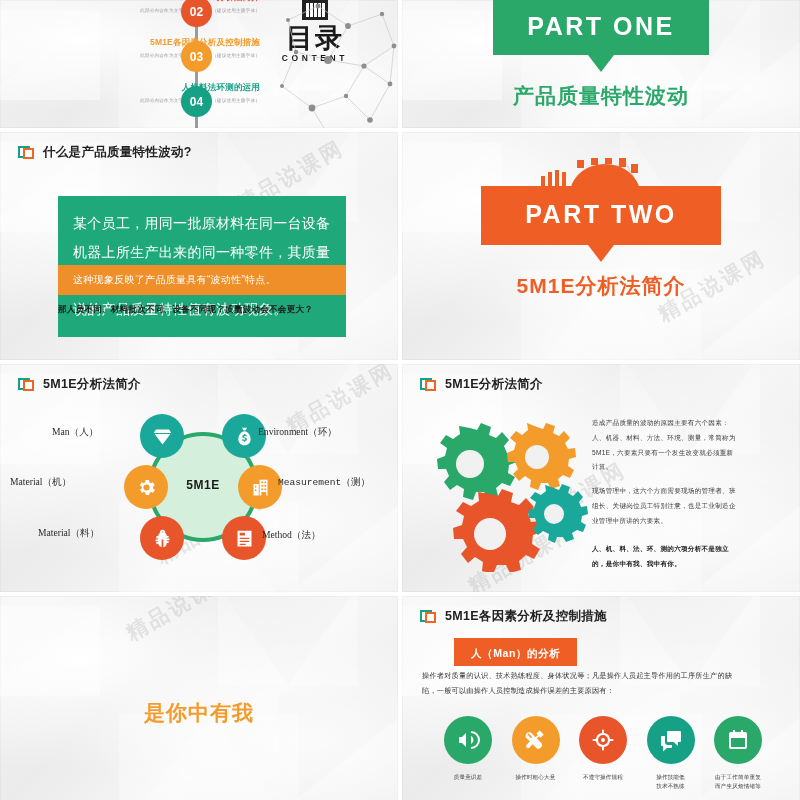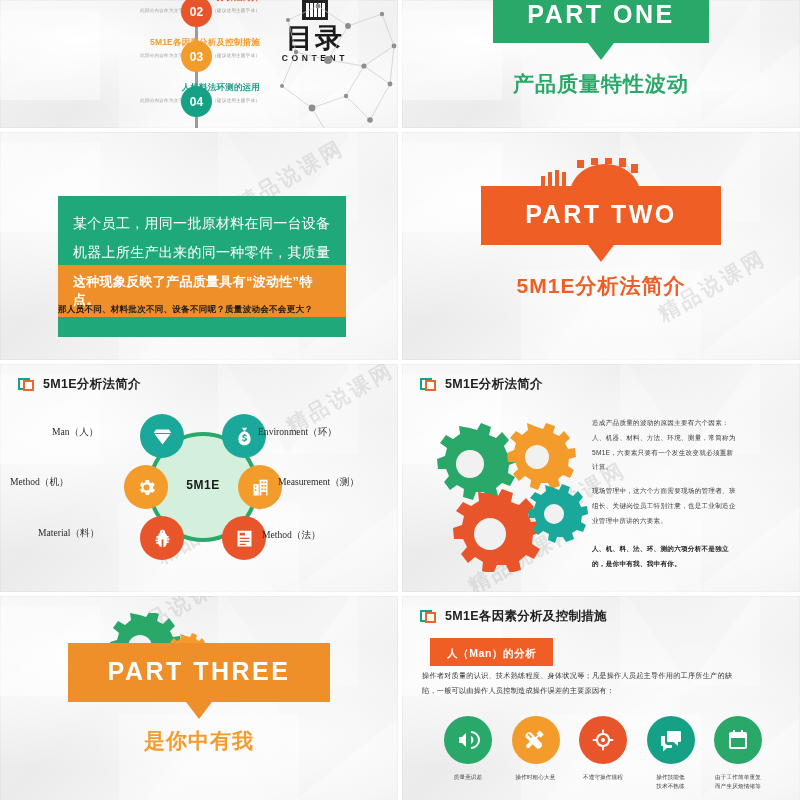--- a/index.html
+++ b/index.html
@@ -76,41 +76,41 @@
   .banner .lbl{position:relative;color:#fff;font-size:25px;font-weight:700;letter-spacing:2.5px;}
   .part-sub{margin-top:28px;font-size:21px;font-weight:700;letter-spacing:1px;text-align:center;line-height:1.25;}
   .gearwrap{position:absolute;left:0;right:0;top:-28px;height:40px;}
 
   
   .box-green{position:absolute;left:58px;top:64px;width:288px;background:#1fa87a;
              padding:13px 15px;box-sizing:border-box;}
   .box-green p{margin:0;color:#fff;font-size:14px;line-height:2.05;letter-spacing:.3px;}
   .box-orange{position:absolute;left:58px;top:133px;width:288px;background:#ef8f2a;
               padding:8px 15px;box-sizing:border-box;}
-  .box-orange p{margin:0;color:#fff;font-size:13px;font-weight:700;letter-spacing:.3px;}
+  .box-orange p{margin:0;color:#fff;font-size:10px;font-weight:400;letter-spacing:.3px;}
   .q-line{position:absolute;left:58px;top:172px;width:300px;font-size:8.6px;font-weight:700;color:#1a1a1a;letter-spacing:.2px;}
 
   
   .wheel{position:absolute;left:132px;top:52px;width:142px;height:142px;}
   .wheel .ring{position:absolute;left:16px;top:16px;width:110px;height:110px;border-radius:50%;
                border:4px solid #2aa86a;background:#d4f0dc;box-sizing:border-box;}
   .wheel .center{position:absolute;left:0;right:0;top:62px;text-align:center;font-size:12px;font-weight:700;color:#1a1a1a;letter-spacing:.5px;}
   .node{position:absolute;width:44px;height:44px;border-radius:50%;display:flex;align-items:center;justify-content:center;}
   .node svg{width:21px;height:21px;fill:#fff;}
   .wlbl{position:absolute;font-size:9.6px;color:#2a2a2a;white-space:nowrap;font-family:"Liberation Serif",serif;}
 
   
   .gfig{position:absolute;left:30px;top:58px;width:160px;height:150px;}
   .rtext{position:absolute;left:190px;top:52px;width:148px;}
   .rtext p{margin:0 0 0 0;font-size:6.6px;line-height:2.25;color:#3a3a3a;letter-spacing:.25px;}
   .rtext p.gap{margin-top:9px;}
   .rtext p.bold{font-weight:700;color:#1a1a1a;margin-top:13px;}
 
   
-  .tagbox{position:absolute;left:28px;top:42px;background:#ef5f25;padding:5px 17px;}
+  .tagbox{position:absolute;left:52px;top:42px;background:#ef5f25;padding:5px 17px;}
   .tagbox span{color:#fff;font-size:10.5px;font-weight:700;letter-spacing:.6px;}
   .para{position:absolute;left:20px;top:72px;width:320px;font-size:7.2px;line-height:2.1;color:#333;letter-spacing:.2px;}
   .icons6{position:absolute;left:36px;top:120px;width:330px;display:flex;justify-content:space-between;}
   .ic{width:60px;text-align:center;}
   .ic .bub{width:48px;height:48px;border-radius:50%;margin:0 auto;display:flex;align-items:center;justify-content:center;}
   .ic .bub svg{width:24px;height:24px;fill:#fff;}
   .ic .cap{margin-top:9px;font-size:5.6px;color:#3c3c3c;line-height:1.55;letter-spacing:.15px;}
 </style>
 </head>
 <body>
@@ -179,21 +179,21 @@
     </svg>
   </div>
 
   <div class="slide">
     <div class="poly">
       <i class="f1"></i>
         <i class="f2"></i>
         <i class="f3"></i>
         <i class="f4"></i>
     </div>
-    <div class="part" style="justify-content:flex-start;padding-top:4px;">
+    <div class="part" style="justify-content:flex-start;padding-top:16px;">
       <div class="banner" style="margin-top:-16px;">
         <div class="bg" style="background:#2aa86a;"></div>
         <div class="tip" style="border-top:17px solid #2aa86a;"></div>
         <div class="lbl">PART ONE</div>
       </div>
       <div class="part-sub" style="color:#2aa86a;">产品质量特性波动</div>
     </div>
   </div>
 
   <div class="slide">
@@ -201,20 +201,28 @@
       <i class="f1"></i>
         <i class="f2"></i>
         <i class="f3"></i>
         <i class="f4"></i>
     </div>
     <div class="wm">
       <span style="left:230px;top:30px;">精品说课网</span>
       <span style="left:190px;top:130px;">精品说课网</span>
     </div>
 
+    <div class="s-head">
+      <span class="hicon">
+        <i class="g"></i>
+          <i class="o"></i>
+          <i class="w"></i>
+      </span>
+      <span class="s-title">什么是产品质量特性波动?</span>
+    </div>
 
     <div class="box-green">
       <p>某个员工，用同一批原材料在同一台设备机器上所生产出来的同一种零件，其质量特性值不会完全一样，这就是我们通常所说的产品质量特性值有波动现象。</p>
     </div>
     <div class="box-orange">
       <p>这种现象反映了产品质量具有“波动性”特点。</p>
     </div>
     <div class="q-line">那人员不同、材料批次不同、设备不同呢？质量波动会不会更大？</div>
   </div>
 
@@ -306,24 +314,24 @@
       </div>
 
       <div class="node" style="left:90px;top:100px;background:#e8552a;">
         <svg viewBox="0 0 24 24">
             <path d="M4 3h16v18H4V3zm2.5 2.5v3h6v-3h-6zM6.5 11v1.5h11V11h-11zm0 3.5V16h11v-1.5h-11zm0 3.5v1.5h7V18h-7z"></path>
           </svg>
       </div>
     </div>
 
     <div class="wlbl" style="left:52px;top:62px;">Man（人）</div>
-    <div class="wlbl" style="left:10px;top:112px;">Method（机）</div>
+    <div class="wlbl" style="left:10px;top:112px;">Material（机）</div>
     <div class="wlbl" style="left:38px;top:163px;">Material（料）</div>
     <div class="wlbl" style="left:258px;top:62px;">Environment（环）</div>
-    <div class="wlbl" style="left:278px;top:112px;">Measurement（测）</div>
+    <div class="wlbl" style="left:278px;top:112px;font-family:Liberation Mono, monospace;">Measurement（测）</div>
     <div class="wlbl" style="left:262px;top:165px;">Method（法）</div>
   </div>
 
   <div class="slide">
     <div class="poly">
       <i class="f1"></i>
         <i class="f2"></i>
         <i class="f3"></i>
         <i class="f4"></i>
     </div>
@@ -371,35 +379,20 @@
     <div class="poly">
       <i class="f1"></i>
         <i class="f2"></i>
         <i class="f3"></i>
         <i class="f4"></i>
     </div>
     <div class="wm">
       <span style="left:120px;top:-5px;">精品说课网</span>
     </div>
     <div class="part">
-      <div class="banner" style="padding:14px 40px 16px;margin-top:-2px;">
-        <svg class="gearwrap" style="top:-30px;height:42px;" viewBox="0 0 200 42" preserveAspectRatio="none">
-          <g fill="#2aa86a" transform="translate(72,34)">
-            <path d="M0,-32 L6,-30 L10,-36 L19,-33 L17,-26 L23,-23 L29,-29 L35,-21 L30,-16 L33,-10 L40,-11 L42,-2 L35,1 L34,8 L40,12 L36,20 L29,17 L24,21 L26,29 L17,31 L13,25 L6,25 L2,32 L-6,29 L-5,22 L-12,18 L-18,23 L-24,16 L-19,11 L-22,4 L-29,4 L-30,-5 L-23,-7 L-21,-14 L-27,-19 L-22,-26 L-15,-22 L-9,-27 L-10,-34 Z"></path>
-            <circle cx="0" cy="0" r="12" fill="#f2f2f2"></circle>
-          </g>
-          <g fill="#f39c2b" transform="translate(118,40)">
-            <path d="M0,-17 L4,-16 L6,-20 L11,-18 L10,-14 L13,-12 L16,-15 L19,-11 L16,-8 L18,-4 L22,-5 L23,0 L19,1 L18,5 L22,8 L19,12 L15,10 L12,13 L13,17 L8,18 L6,15 L2,15 L1,19 L-4,17 L-3,13 L-7,11 L-10,14 L-13,10 L-10,7 L-12,3 L-16,3 L-17,-2 L-13,-4 L-12,-8 L-16,-11 L-12,-15 L-9,-12 L-5,-15 L-6,-19 Z"></path>
-            <circle cx="0" cy="0" r="7" fill="#f2f2f2"></circle>
-          </g>
-        </svg>
-        <div class="bg" style="background:#ef8f2a;"></div>
-        <div class="tip" style="border-top:17px solid #ef8f2a;"></div>
-        <div class="lbl">PART THREE</div>
-      </div>
       <div class="part-sub" style="color:#f39c2b;margin-top:26px;">
         <div>是你中有我</div>
       </div>
     </div>
   </div>
 
   <div class="slide">
     <div class="poly">
       <i class="f1"></i>
         <i class="f2"></i>

